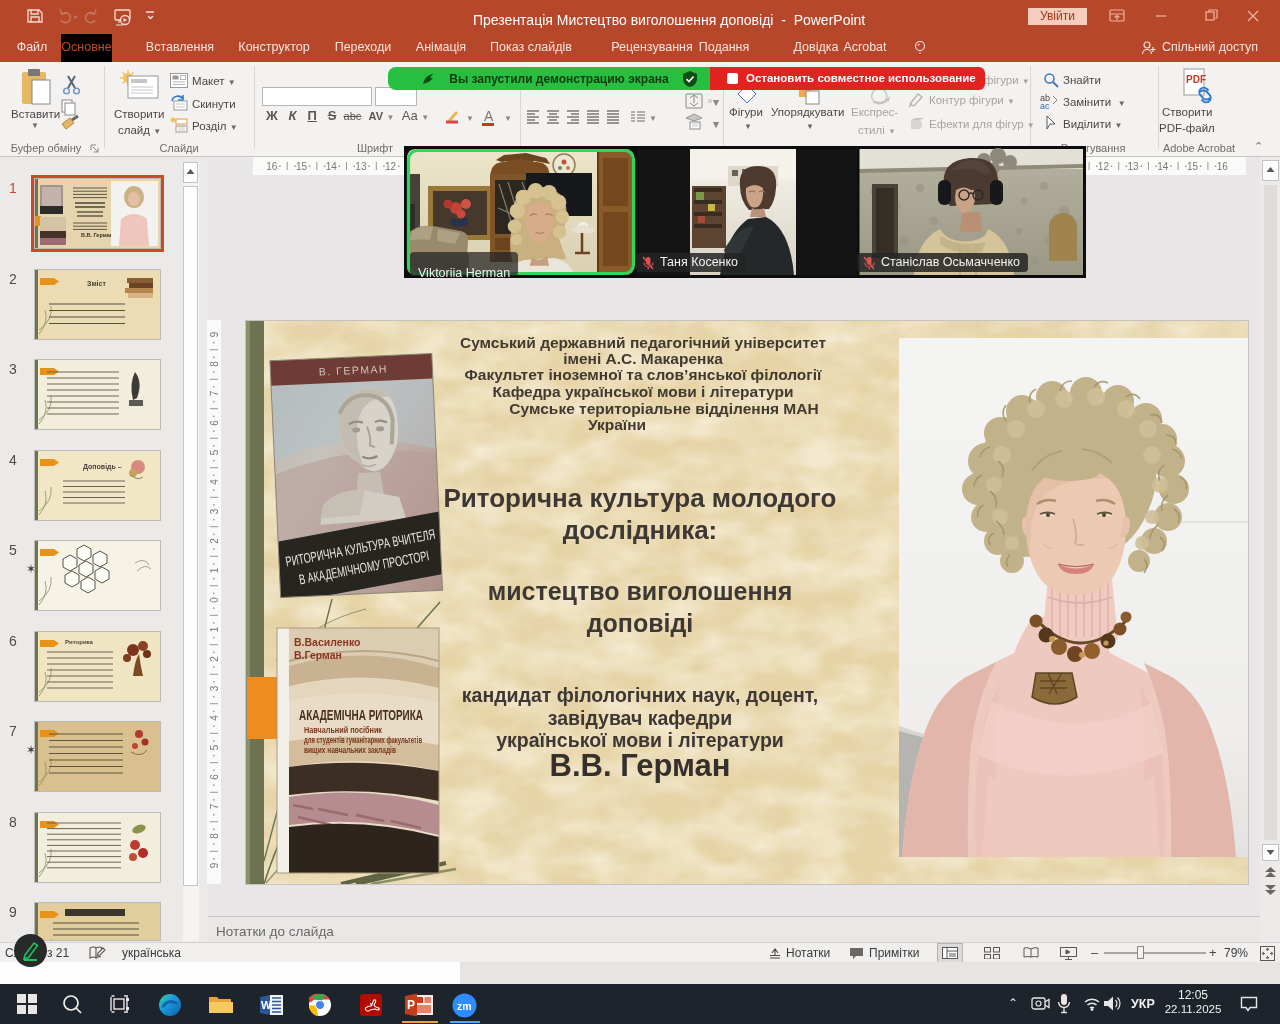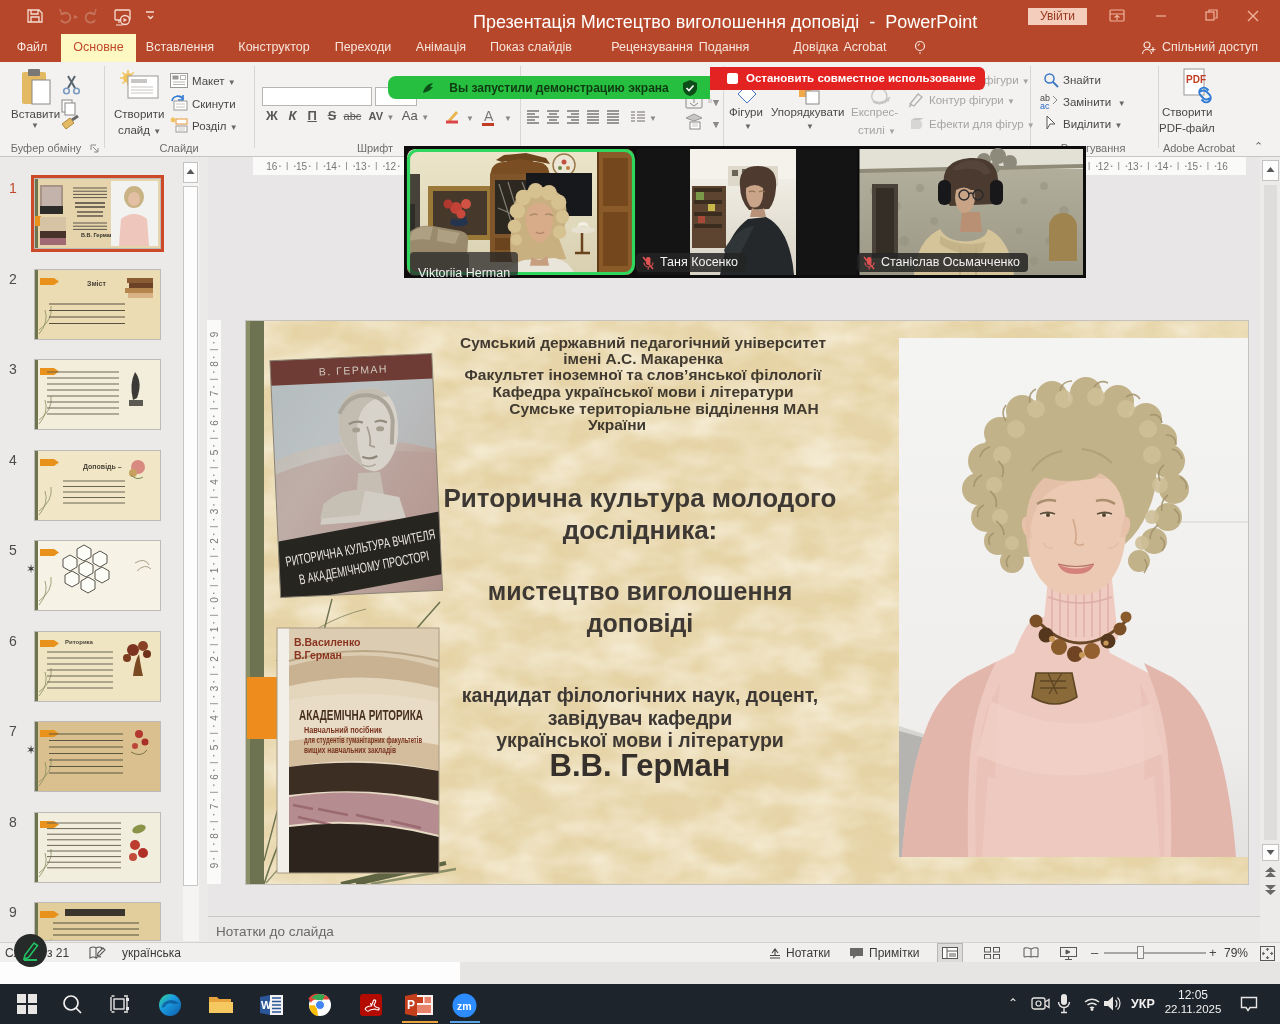--- a/index.html
+++ b/index.html
@@ -2,37 +2,37 @@
 <html><head>
 <meta charset="utf-8">
 <style>
 * { margin:0; padding:0; box-sizing:border-box; }
 html,body { width:1280px; height:1024px; overflow:hidden; font-family:"Liberation Sans", sans-serif; }
 .abs { position:absolute; }
 #page { position:relative; width:1280px; height:1024px; background:#e8e6e6; }
 
 
 #titlebar { left:0; top:0; width:1280px; height:32px; background:#b7472a; }
-#title-text { position:absolute; left:473px; top:12px; color:#fff; font-size:18px; white-space:nowrap; }
+#title-text { position:absolute; left:473px; top:12px; color:#fff; font-size:14px; white-space:nowrap; }
 #signin { position:absolute; left:1028px; top:8px; width:59px; height:17px; background:#f5cdbc; color:#96381c; font-size:12px; text-align:center; line-height:17px; }
 
 
 #tabrow { left:0; top:32px; width:1280px; height:30px; background:#b7472a; }
 .tab { position:absolute; top:0; height:30px; color:#f7e4dc; font-size:12.5px; line-height:30px; text-align:center; }
-#tab-sel { position:absolute; left:61px; top:2px; width:75px; height:28px; background:#fef9c3; color:#c0492b; font-size:12.5px; text-align:center; line-height:27px; }
+#tab-sel { position:absolute; left:61px; top:2px; width:51px; height:28px; background:#000000; color:#c0492b; font-size:12.5px; text-align:center; line-height:27px; }
 
 
 #ribbon { left:0; top:62px; width:1280px; height:95px; background:#f4f2f1; border-bottom:1px solid #c8c6c4; }
 .rdiv { position:absolute; top:4px; width:1px; height:82px; background:#d9d7d5; }
 .rlabel { position:absolute; top:80px; font-size:11px; color:#6e6c6a; text-align:center; white-space:nowrap; }
 .rtxt { font-size:11.5px; color:#4a4846; white-space:nowrap; }
 .gray { color:#a6a4a2; }
 
 
-#banner-green { left:388px; top:67px; width:322px; height:23px; background:#26bf40; border-radius:8px 0 0 8px;margin-top:9px; }
+#banner-green { left:388px; top:67px; width:322px; height:23px; background:#26bf40; border-radius:8px 0 0 8px; }
 #banner-red { left:710px; top:67px; width:275px; height:23px; background:#e32222; border-radius:0 6px 6px 0; }
 
 
 #vstrip { left:404px; top:146px; width:682px; height:132px; background:#0d0d0d; }
 
 
 #leftpanel { left:0; top:157px; width:208px; height:805px; background:#ebeae9; }
 #notes { left:208px; top:916px; width:1052px; height:26px; background:#e9e8e7; border-top:1px solid #c9c7c5; }
 #statusbar { left:0; top:942px; width:1280px; height:20px; background:#f0efed; border-top:1px solid #d4d2d0; }
 #substrip-w { left:0; top:962px; width:460px; height:22px; background:#fdfdfd; }

